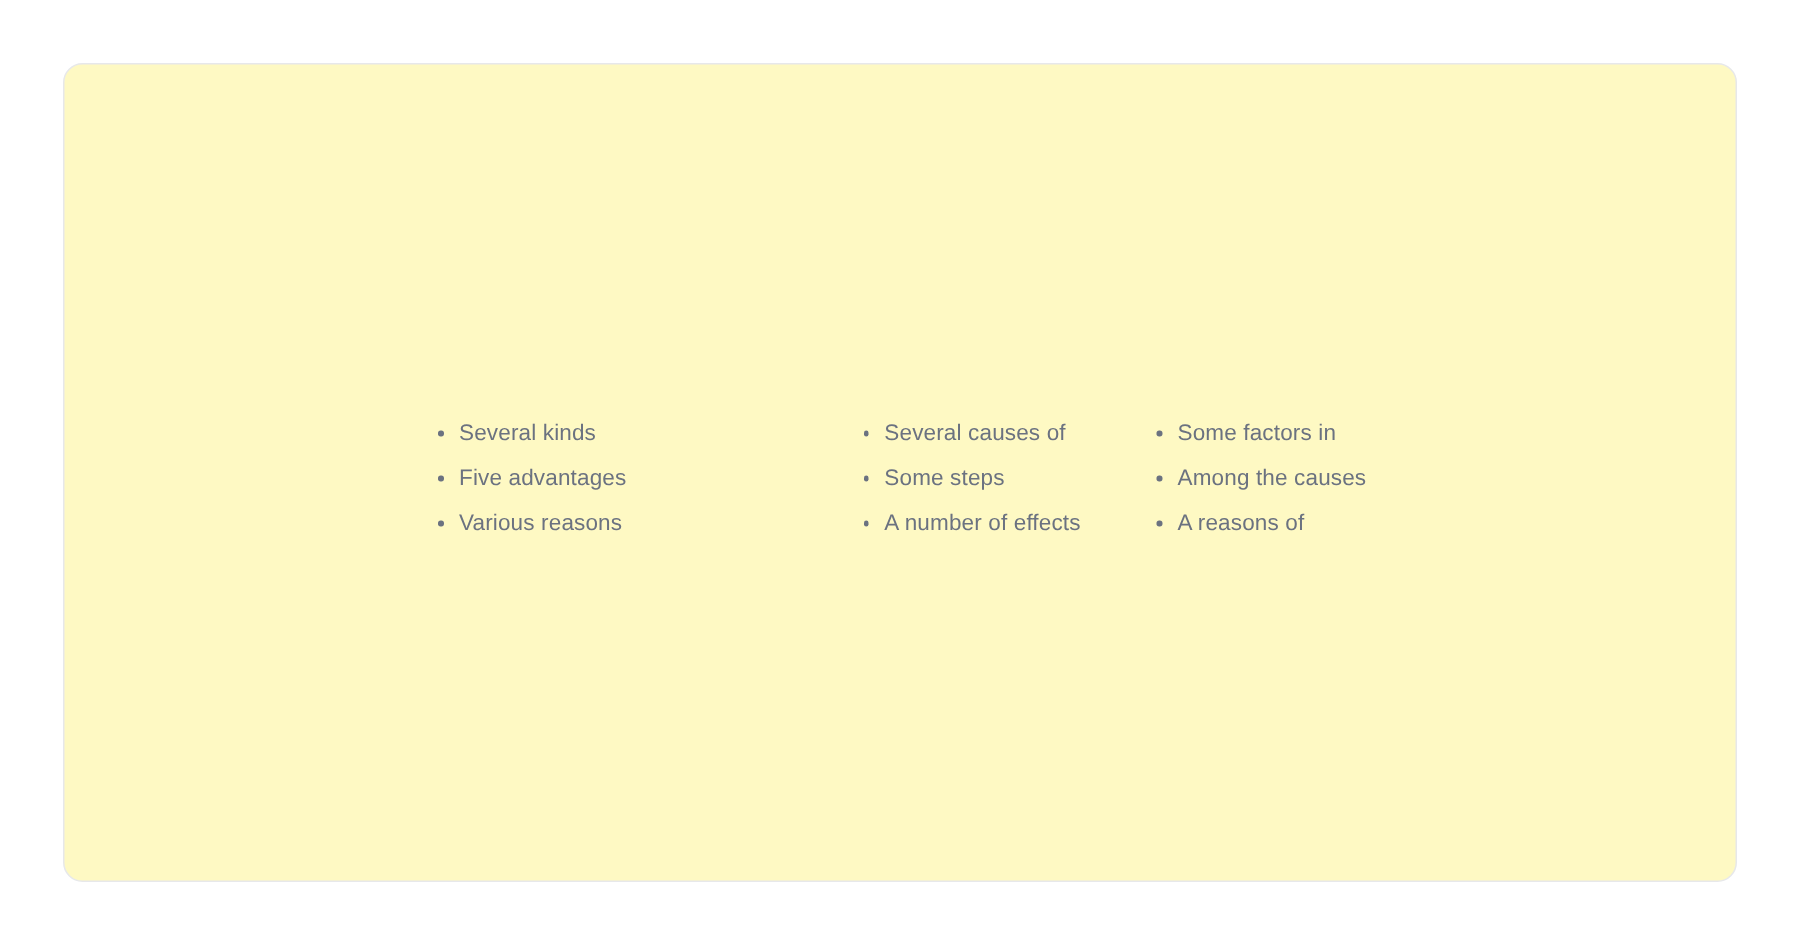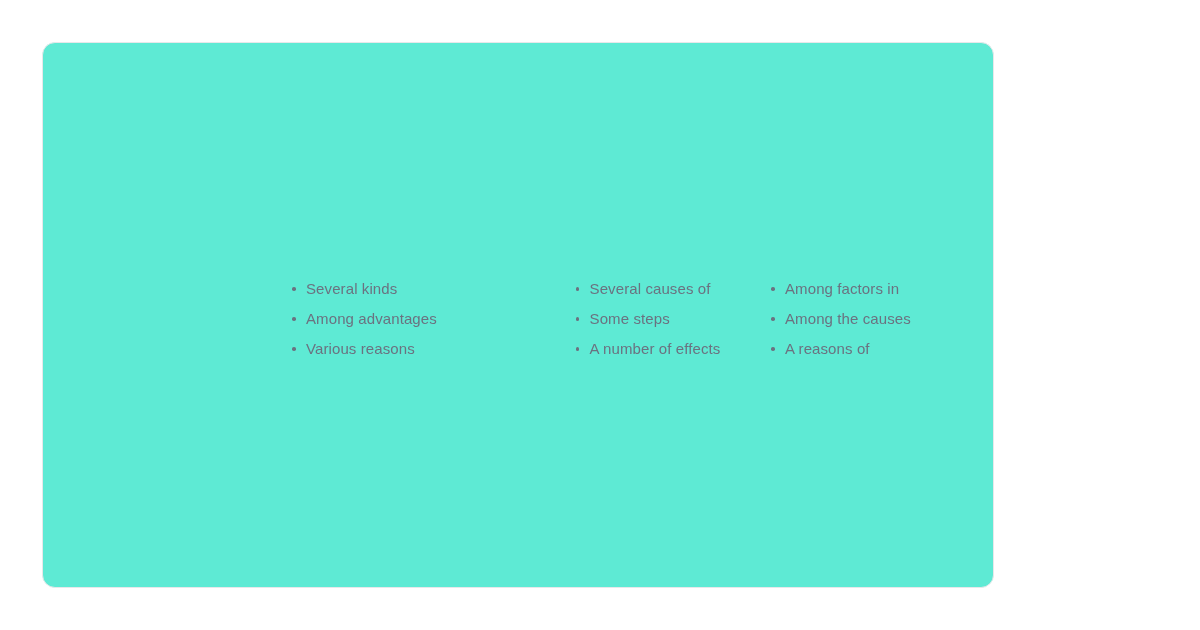--- a/index.html
+++ b/index.html
@@ -21,24 +21,24 @@
     width: 1200px;
     height: 630px;
     box-sizing: border-box;
   }
 
   
   .card {
     position: absolute;
     left: 42px;
     top: 42px;
-    width: 952px;
+    width: 1116px;
     height: 546px;
     box-sizing: border-box;
-    background: #5eead4;
+    background: #fef9c3;
     border: 1px solid #e7e8ea;
     border-radius: 13px;
     display: flex;
     align-items: center;
     justify-content: flex-start;
   }
 
   
   .columns {
     position: absolute;
@@ -99,21 +99,21 @@
     <div class="columns">
 
       <div class="column col-0">
         <ul class="list">
           <li class="list-item">
             <span class="bullet"></span>
             <span class="label">Several kinds</span>
           </li>
           <li class="list-item">
             <span class="bullet"></span>
-            <span class="label">Among advantages</span>
+            <span class="label">Five advantages</span>
           </li>
           <li class="list-item">
             <span class="bullet"></span>
             <span class="label">Various reasons</span>
           </li>
         </ul>
       </div>
 
       <div class="column col-1">
         <ul class="list">
@@ -129,21 +129,21 @@
             <span class="bullet"></span>
             <span class="label">A number of effects</span>
           </li>
         </ul>
       </div>
 
       <div class="column col-2">
         <ul class="list">
           <li class="list-item">
             <span class="bullet"></span>
-            <span class="label">Among factors in</span>
+            <span class="label">Some factors in</span>
           </li>
           <li class="list-item">
             <span class="bullet"></span>
             <span class="label">Among the causes</span>
           </li>
           <li class="list-item">
             <span class="bullet"></span>
             <span class="label">A reasons of</span>
           </li>
         </ul>

